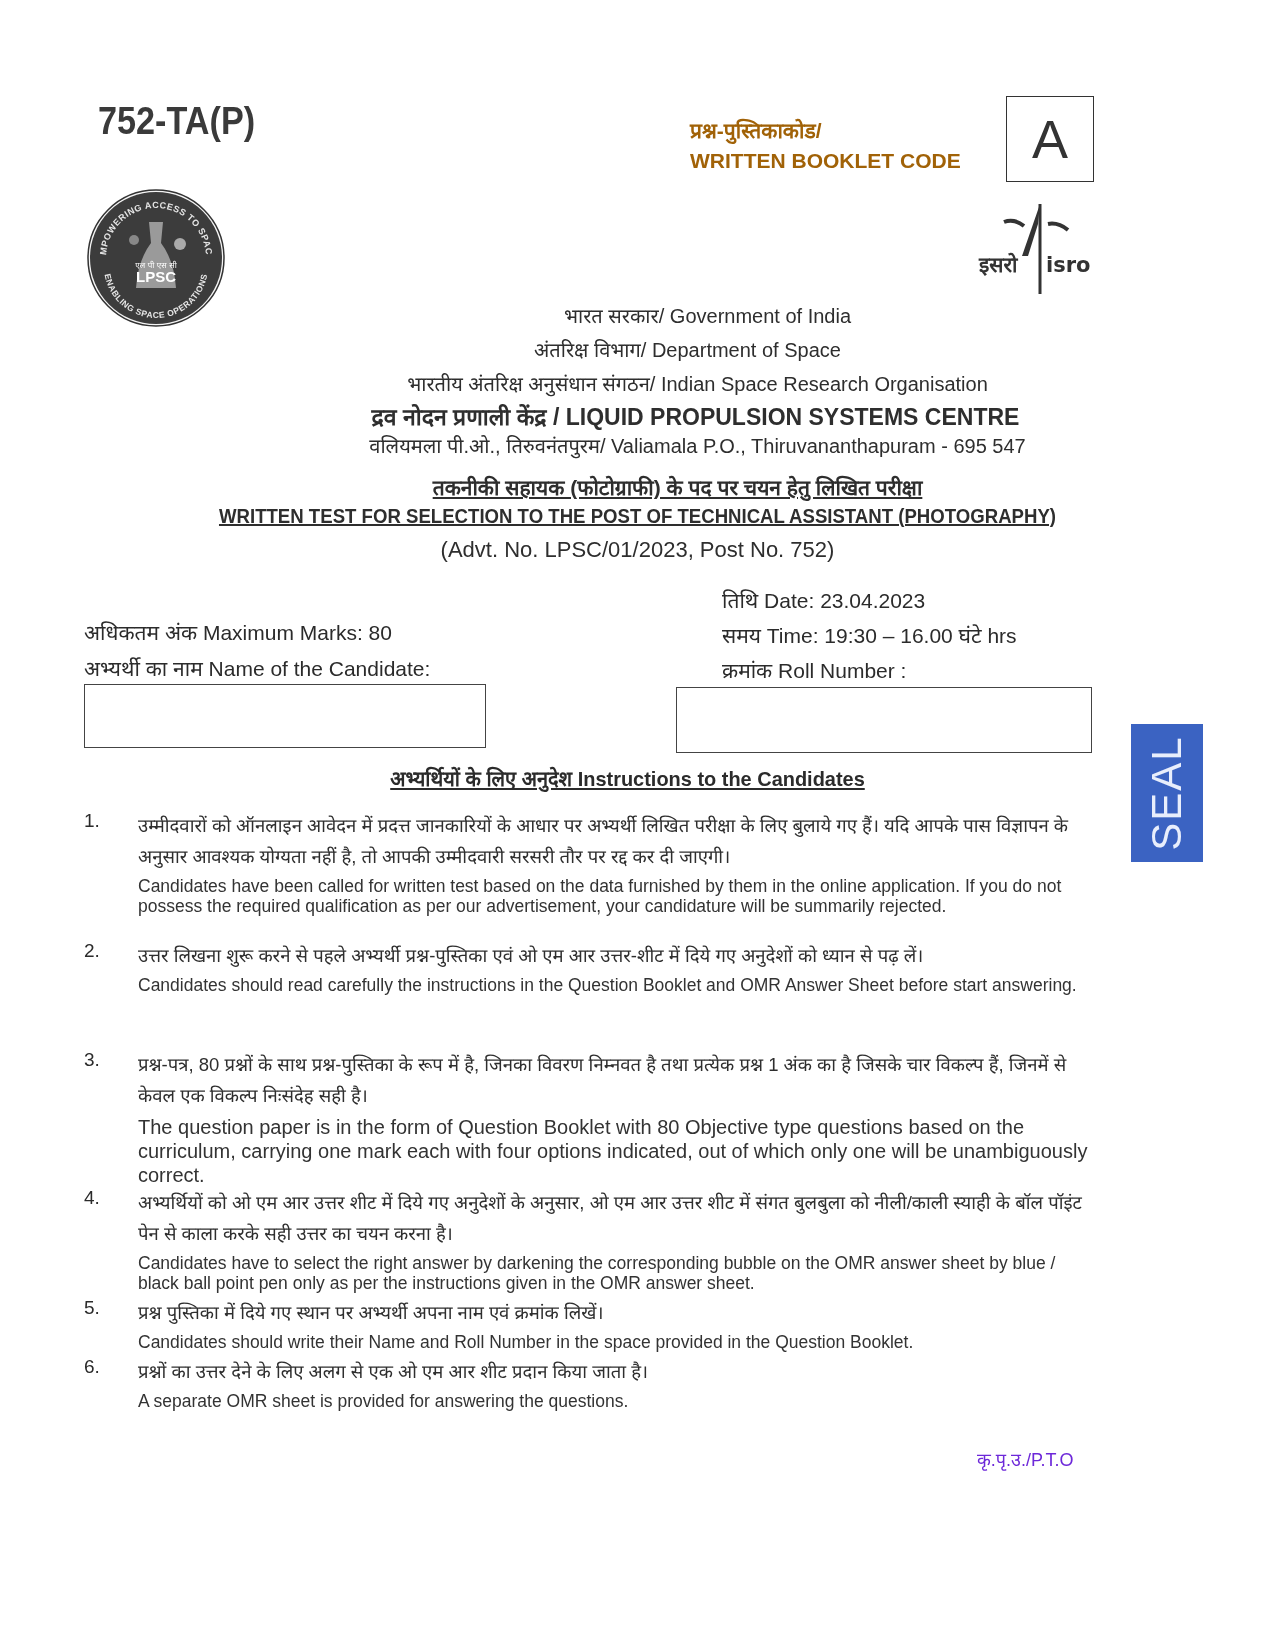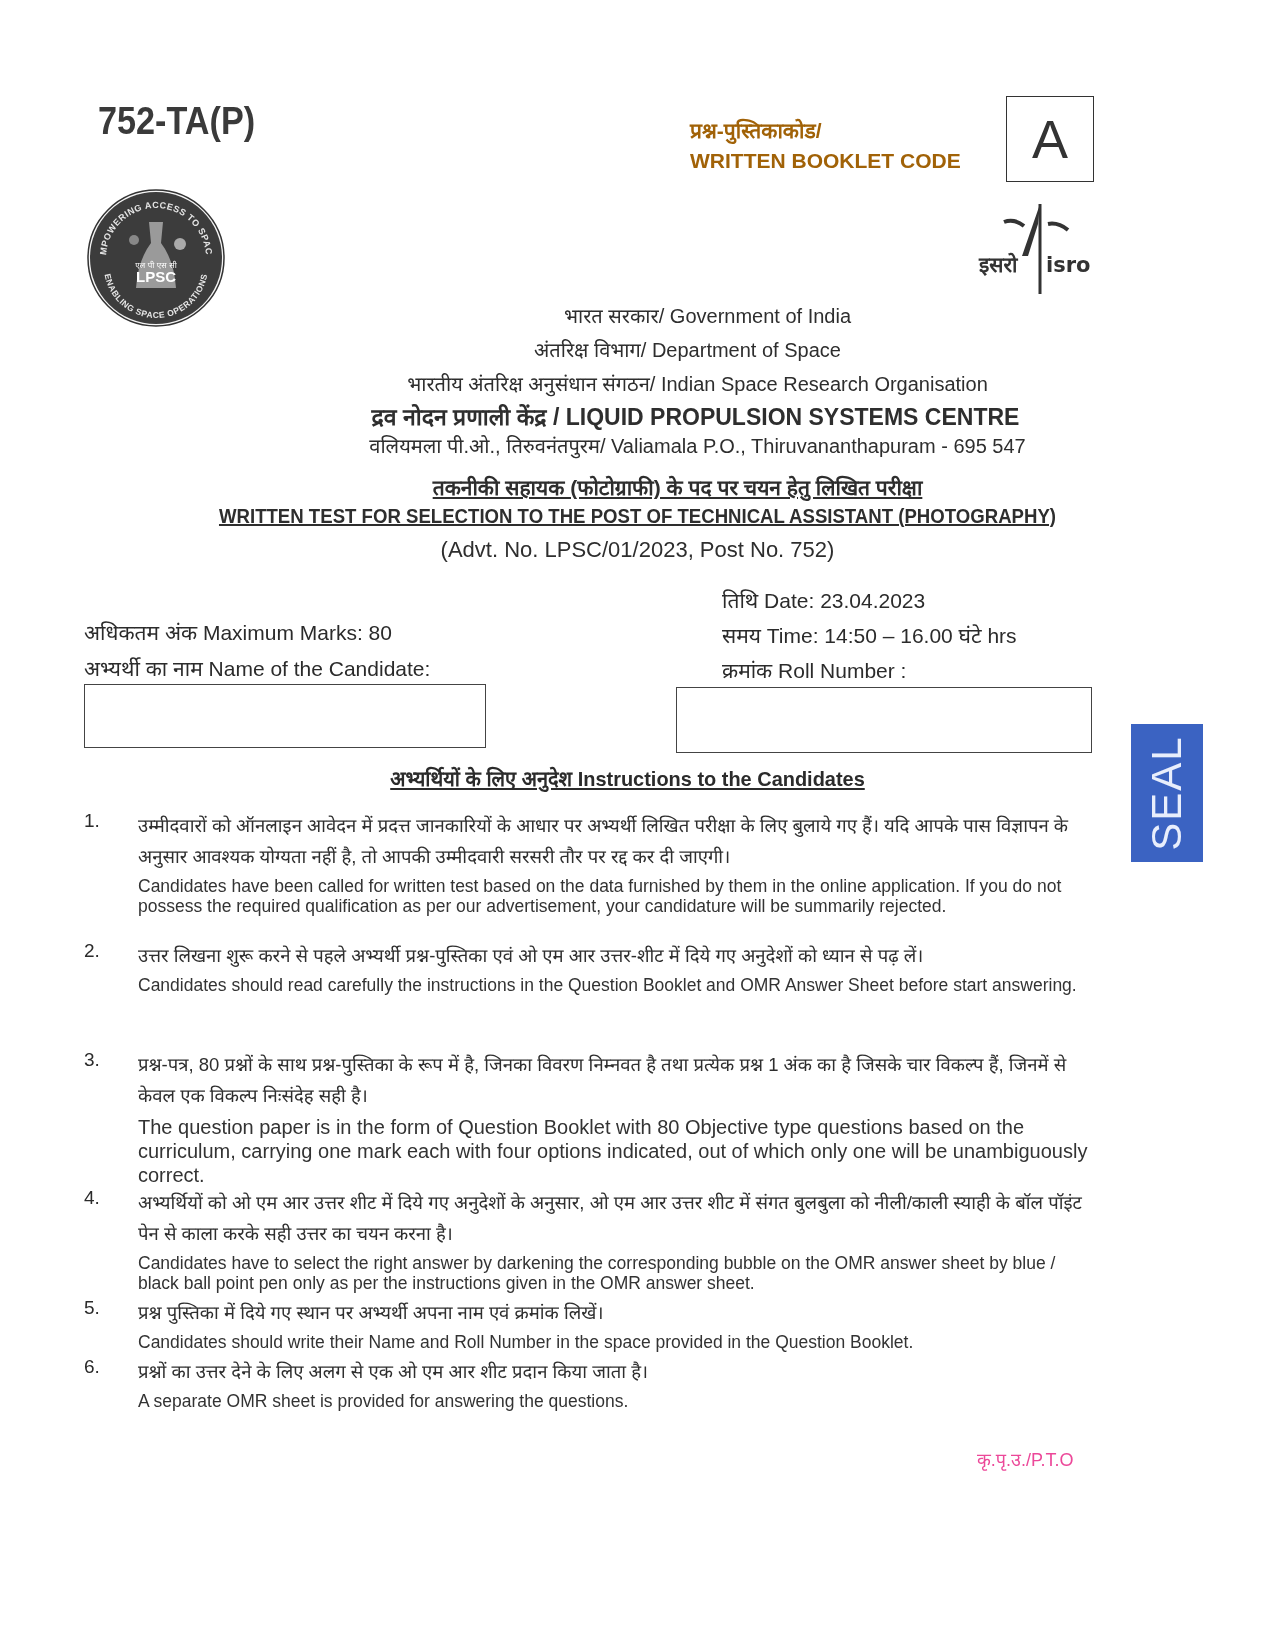--- a/index.html
+++ b/index.html
@@ -30,21 +30,21 @@
   .roll-box { left: 676px; top: 687px; width: 414px; height: 64px; }
   .seal { left: 1131px; top: 724px; width: 72px; height: 138px; background: #3b63c2; color: #e8eefc; display: flex; align-items: center; justify-content: center; }
   .seal span { transform: rotate(-90deg); font-size: 42px; letter-spacing: 2px; white-space: nowrap; }
   .instr-title { left: 0; width: 1275px; top: 764px; text-align: center; font-size: 21px; font-weight: bold; text-decoration: underline; transform: translateX(-10px) scaleX(0.95); }
   .instr { left: 84px; width: 1010px; }
   .instr .num { position: absolute; left: 0; top: 0; font-size: 19px; }
   .instr .body { margin-left: 54px; }
   .hindi { font-size: 18.5px; line-height: 31px; color: #2e2e2e; }
   .eng { font-size: 17.5px; line-height: 20px; color: #333; margin-top: 4px; }
   .eng.big { font-size: 20px; line-height: 24px; }
-  .pto { left: 977px; top: 1447px; font-size: 18px; color: #ec4899; }
+  .pto { left: 977px; top: 1447px; font-size: 18px; color: #6d28d9; }
 </style>
 </head>
 <body>
 
 <div class="abs code-num">752-TA(P)</div>
 
 <div class="abs booklet-label">
   <div>प्रश्न-पुस्तिकाकोड/</div>
   <div>WRITTEN BOOKLET CODE</div>
 </div>
@@ -90,21 +90,21 @@
 <div class="abs center-line l3">भारतीय अंतरिक्ष अनुसंधान संगठन/ Indian Space Research Organisation</div>
 <div class="abs center-line l4">द्रव नोदन प्रणाली केंद्र / LIQUID PROPULSION SYSTEMS CENTRE</div>
 <div class="abs center-line l5">वलियमला पी.ओ., तिरुवनंतपुरम/ Valiamala P.O., Thiruvananthapuram - 695 547</div>
 
 <div class="abs center-line l6">तकनीकी सहायक (फोटोग्राफी) के पद पर चयन हेतु लिखित परीक्षा</div>
 <div class="abs center-line l7">WRITTEN TEST FOR SELECTION TO THE POST OF TECHNICAL ASSISTANT (PHOTOGRAPHY)</div>
 <div class="abs center-line l8">(Advt. No. LPSC/01/2023, Post No. 752)</div>
 
 <div class="abs meta-right" style="top:586px;">तिथि Date: 23.04.2023</div>
 <div class="abs meta-left" style="top:618px;text-align:center;">अधिकतम अंक Maximum Marks: 80</div>
-<div class="abs meta-right" style="top:621px;">समय Time: 14:50 – 16.00 घंटे hrs</div>
+<div class="abs meta-right" style="top:621px;">समय Time: 19:30 – 16.00 घंटे hrs</div>
 <div class="abs meta-left" style="top:654px;">अभ्यर्थी का नाम Name of the Candidate:</div>
 <div class="abs meta-right" style="top:656px;">क्रमांक Roll Number :</div>
 
 <div class="abs box name-box"></div>
 <div class="abs box roll-box"></div>
 
 <div class="abs seal">
   <span>SEAL</span>
 </div>
 

